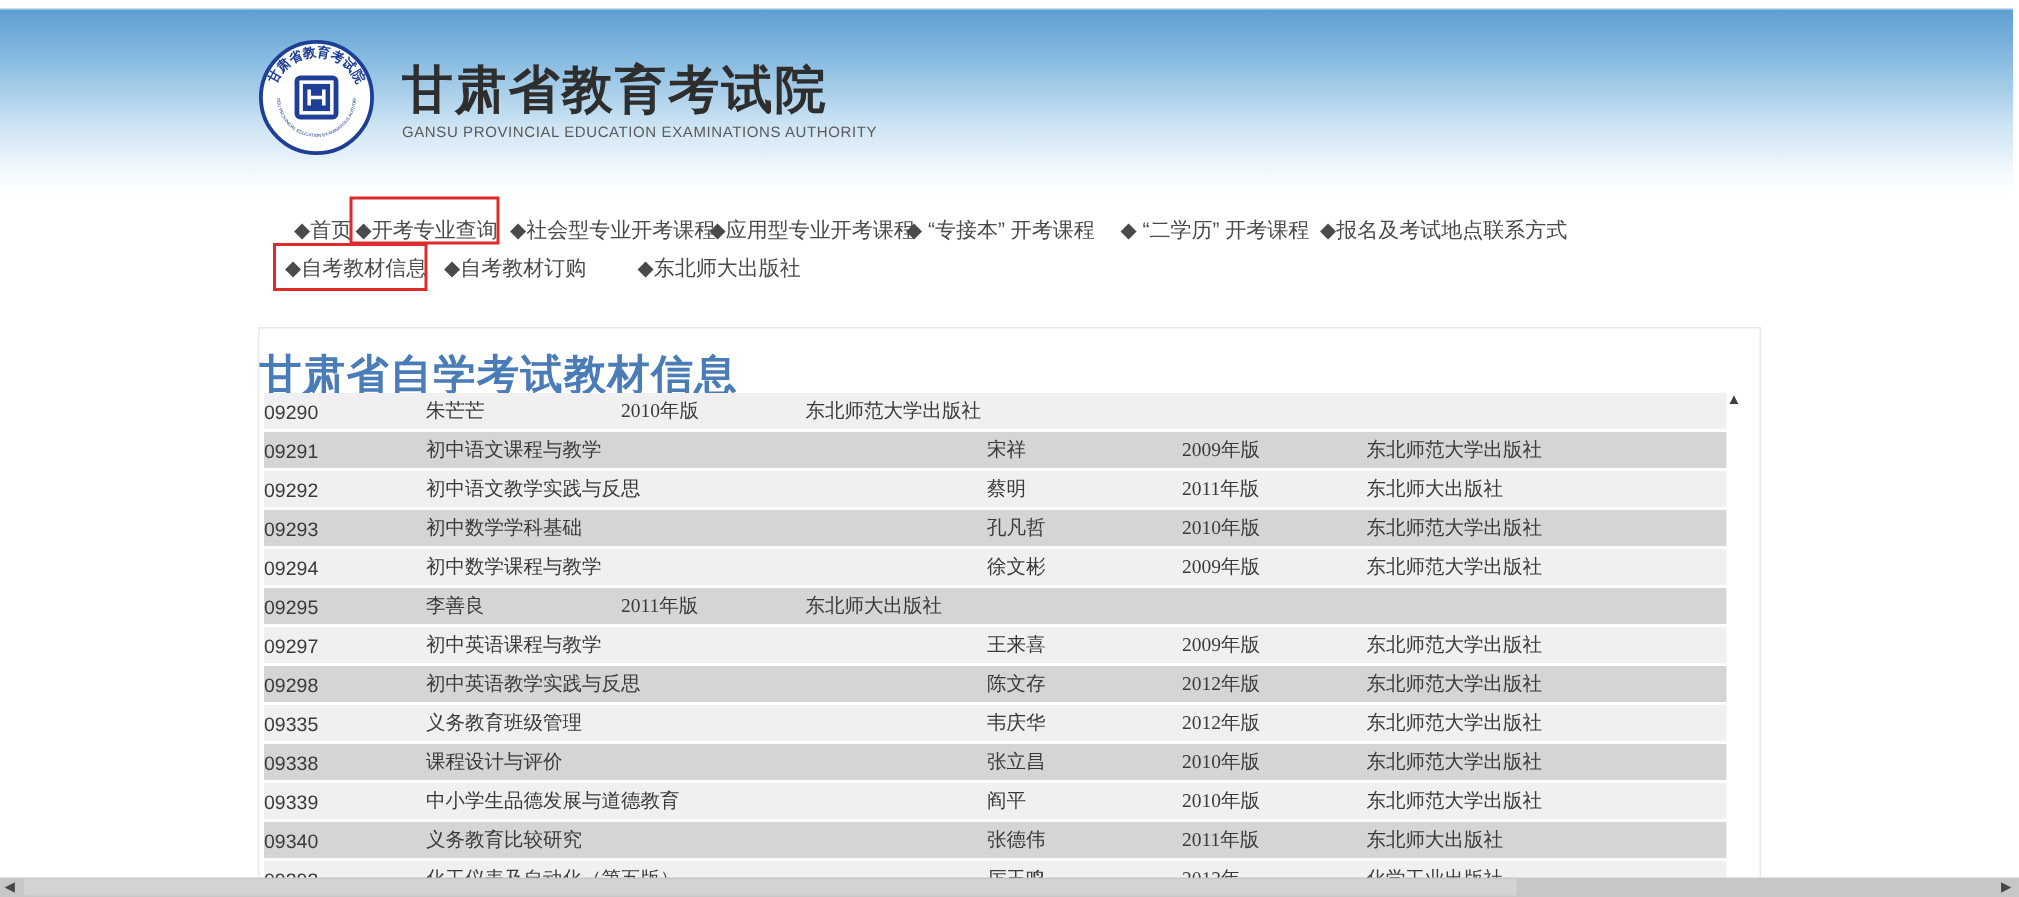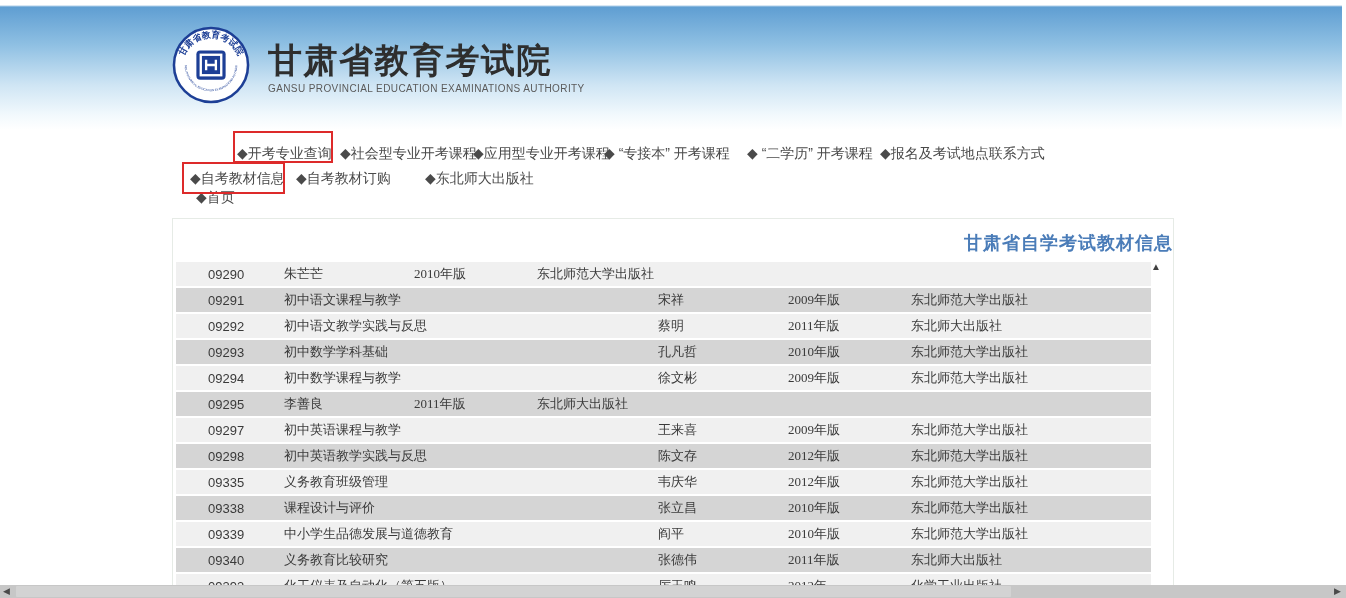--- a/index.html
+++ b/index.html
@@ -34,32 +34,32 @@
   .highlight-box {
     position:absolute; border:2px solid #dd2a2a; background:transparent;
   }
 
   
   .content-card {
     position:absolute; left:172px; top:218px; width:1002px; height:380px;
     background:#ffffff; border:1px solid #e6ebe6; border-bottom:none;
   }
   .card-title {
-    text-align:right; color:#4a7cb8; font-size:18px; font-weight:bold;
+    text-align:left; color:#4a7cb8; font-size:28px; font-weight:bold;
     padding-top:12px; letter-spacing:1px;
   }
   .rows-wrap { position:absolute; left:3px; top:43px; width:975px; }
   .trow {
     height:24px; margin-bottom:2px; display:flex; align-items:center;
     font-size:13px; color:#3a3a3a;
   }
   .trow.light { background:#f0f0f0; }
   .trow.dark  { background:#d5d5d5;justify-content:center; }
   .cell { white-space:nowrap; overflow:hidden; }
-  .cell-code      { width:108px; padding-left:32px; }
+  .cell-code      { width:108px; }
   .cell-title     { width:374px; }
   .cell-author    { width:130px; }
   .cell-edition   { width:123px;font-family:Liberation Serif, serif; }
   .cell-publisher { flex:1; }
 
   .scroll-up-arrow {
     position:absolute; left:1151px; top:262px; font-size:10px; color:#3f3f3f;
     cursor:pointer; line-height:10px;
   }
 
@@ -100,21 +100,21 @@
       <path d="M35 34.5 V45.5 M45 34.5 V45.5 M35 40 H45" stroke="#ffffff" stroke-width="2.4" fill="none"></path>
     </svg>
   </div>
 
   <div class="brand">
     <div class="brand-title">甘肃省教育考试院</div>
     <div class="brand-sub">GANSU PROVINCIAL EDUCATION EXAMINATIONS AUTHORITY</div>
   </div>
 </div>
 
-<span class="nav-item" style="left:196px; top:144px;margin-top:44px;">◆首页</span>
+<span class="nav-item" style="left:196px; top:144px;">◆首页</span>
 <span class="nav-item" style="left:237px; top:144px;">◆开考专业查询</span>
 <span class="nav-item" style="left:340px; top:144px;">◆社会型专业开考课程</span>
 <span class="nav-item" style="left:473px; top:144px;">◆应用型专业开考课程</span>
 <span class="nav-item" style="left:604px; top:144px;">◆ “专接本” 开考课程</span>
 <span class="nav-item" style="left:747px; top:144px;">◆ “二学历” 开考课程</span>
 <span class="nav-item" style="left:880px; top:144px;">◆报名及考试地点联系方式</span>
 
 <span class="nav-item" style="left:190px; top:169px;">◆自考教材信息</span>
 <span class="nav-item" style="left:296px; top:169px;">◆自考教材订购</span>
 <span class="nav-item" style="left:425px; top:169px;">◆东北师大出版社</span>

